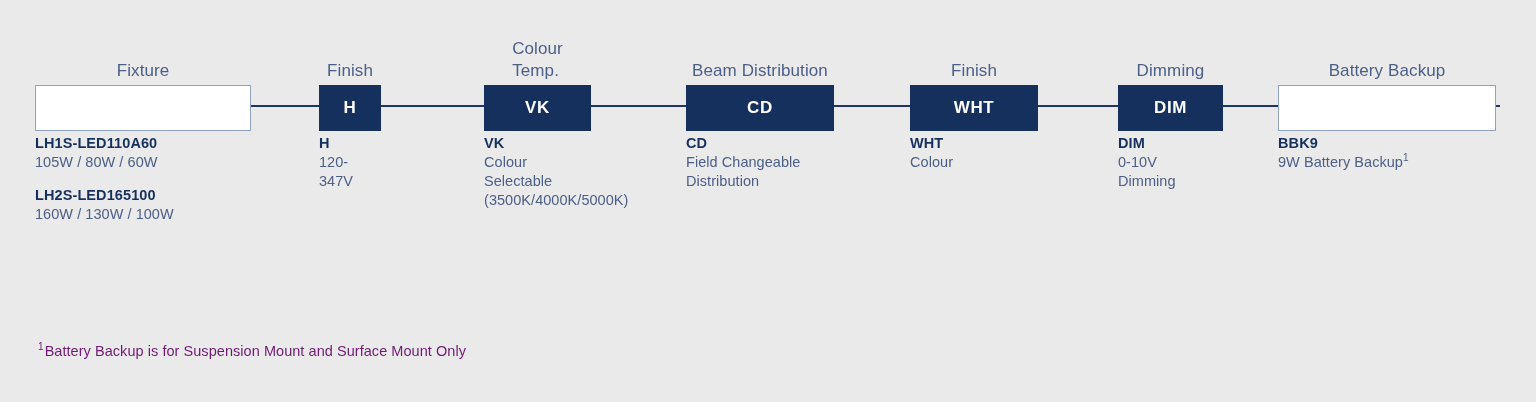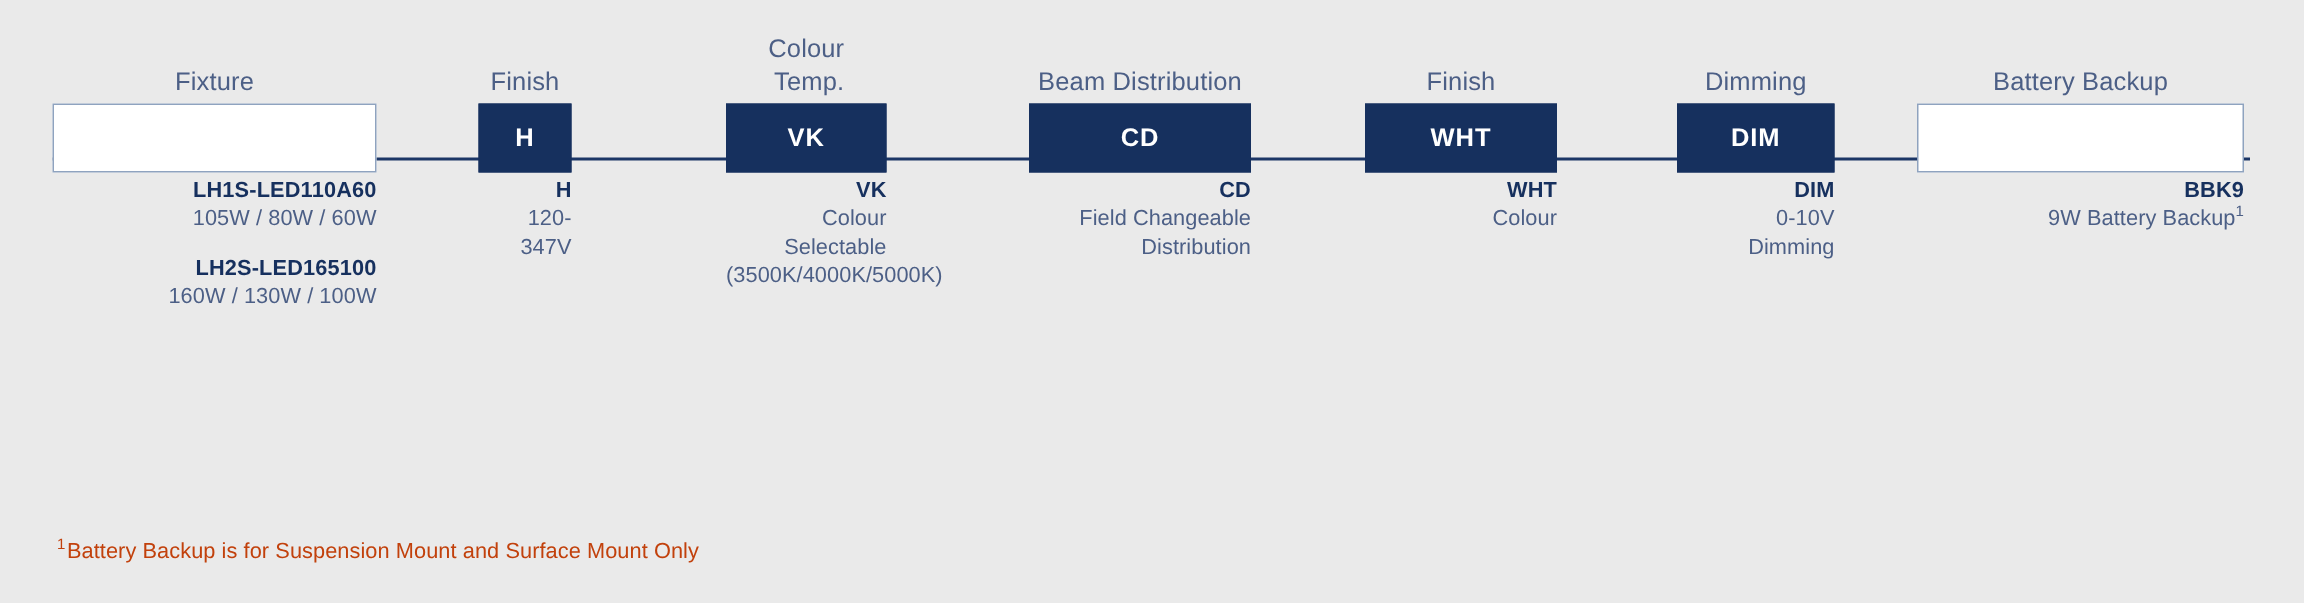--- a/index.html
+++ b/index.html
@@ -34,22 +34,22 @@
   .columns {
     position: absolute;
     left: 0;
     top: 0;
     width: 1536px;
     height: 260px;
   }
 
   .column {
     position: absolute;
-    top: 20px;
-    text-align: right;
+    top: 36px;
+    text-align: left;
   }
 
   .col-header {
     font-size: 17px;
     font-weight: 400;
     color: #4c5f86;
     line-height: 22px;
     letter-spacing: 0.1px;
     white-space: pre-line;
     height: 46px;
@@ -124,23 +124,23 @@
   .option-desc sup {
     font-size: 10px;
     vertical-align: super;
     line-height: 0;
   }
 
   
   .footnote {
     position: absolute;
     left: 38px;
-    top: 360px;
+    top: 343px;
     font-size: 14.5px;
-    color: #c2410c;
+    color: #701a75;
     letter-spacing: 0.05px;
   }
 
   .footnote sup {
     font-size: 10px;
     vertical-align: super;
     line-height: 0;
     margin-right: 1px;
   }
 </style>

